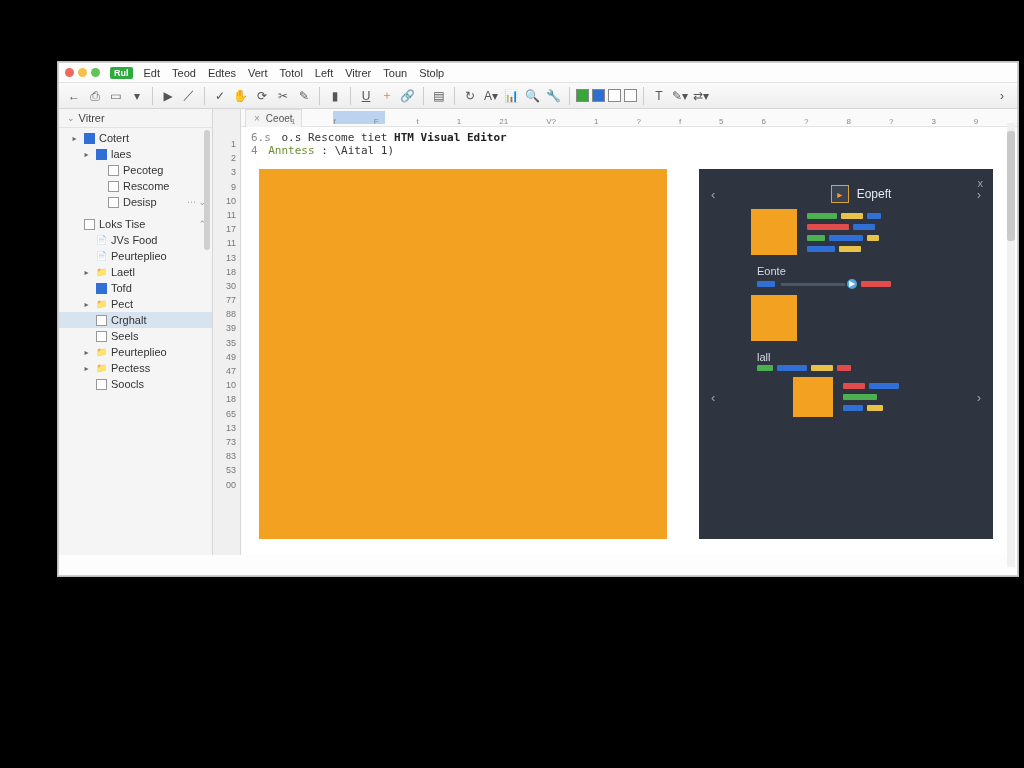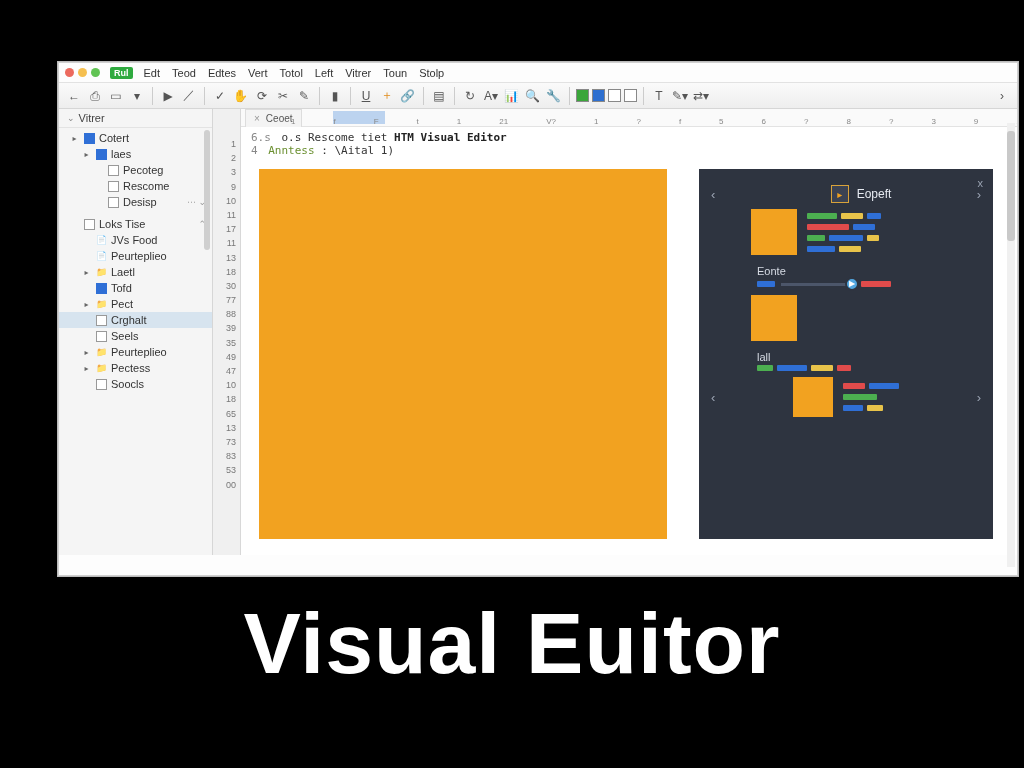--- a/index.html
+++ b/index.html
@@ -388,15 +388,14 @@
         </div>
       </div>
     </div>
   </div>
 
   <div class="appscroll">
         <div class="th"></div>
       </div>
 </div>
 
-<div class="caption">Visual Euitor</div>
 
 </div>
 
 </body></html>

